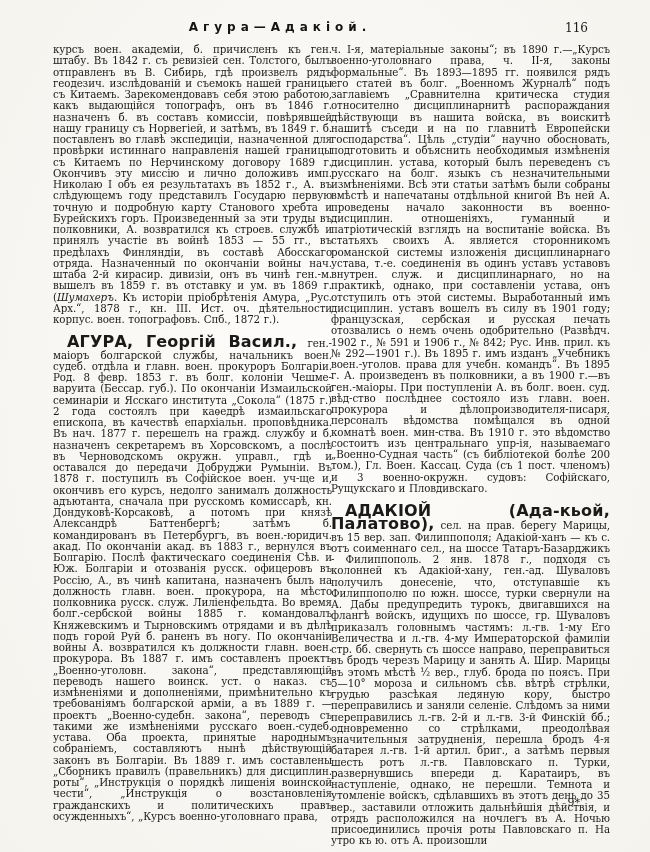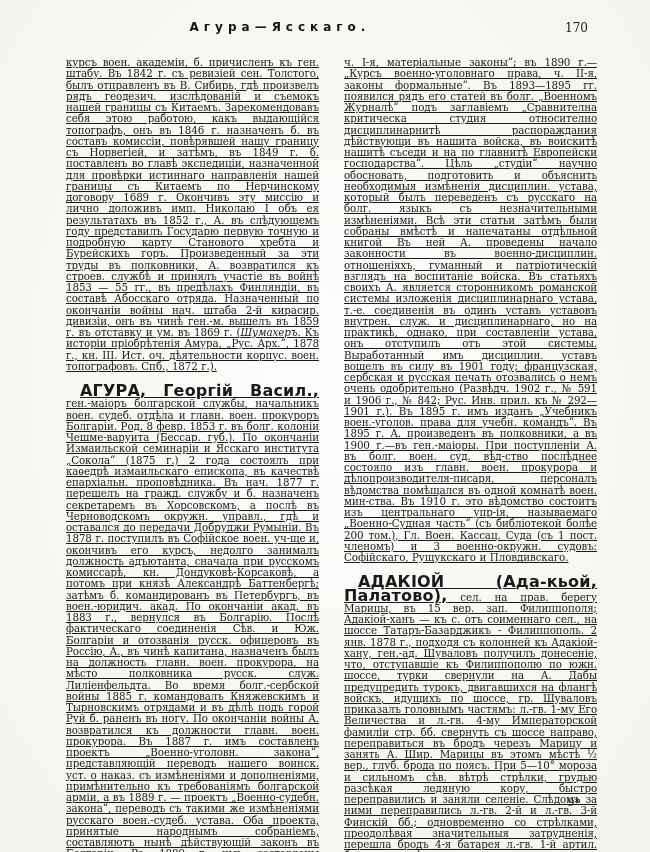--- a/index.html
+++ b/index.html
@@ -55,23 +55,22 @@
     width: 279px;
     text-align: justify;
     font-size: 10.3px;
     line-height: 11.25px;
     letter-spacing: -0.1px;
     word-spacing: 0.4px;
   }
   .column-left  { left: 53px; }
   .column-right { left: 331px; }
   .column p {
-    margin: 13px;
+    margin: 0;
     padding: 0;
-    text-decoration: underline;
   }
   .column p.indent {
     text-indent: 14px;
   }
   .column p.spacer-before {
     margin-top: 11px;
   }
   .run-b {
     font-family: "DejaVu Sans", sans-serif;
     font-weight: bold;
@@ -87,22 +86,22 @@
     font-family: "DejaVu Serif", serif;
     color: #1c1a18;
   }
 </style>
 </head>
 <body>
 
 <div class="page">
 
   <div class="running-head">
-    <div class="head-title">Агура—Ясскаго.</div>
-    <div class="page-number">170</div>
+    <div class="head-title">Агура—Адакіой.</div>
+    <div class="page-number">116</div>
   </div>
 
   <div class="column column-left">
       <p><span>курсъ воен. академіи, б. причисленъ къ ген. штабу. Въ 1842 г. съ ревизіей сен. Толстого, былъ отправленъ въ В. Сибирь, гдѣ произвелъ рядъ геодезич. изслѣдованій и съемокъ нашей границы съ Китаемъ. Зарекомендовавъ себя этою работою, какъ выдающійся топографъ, онъ въ 1846 г. назначенъ б. въ составъ комиссіи, повѣрявшей нашу границу съ Норвегіей, и затѣмъ, въ 1849 г. б. поставленъ во главѣ экспедиціи, назначенной для провѣрки истиннаго направленія нашей границы съ Китаемъ по Нерчинскому договору 1689 г. Окончивъ эту миссію и лично доложивъ имп. Николаю I объ ея результатахъ въ 1852 г., А. въ слѣдующемъ году представилъ Государю первую точную и подробную карту Станового хребта и Бурейскихъ горъ. Произведенный за эти труды въ полковники, А. возвратился къ строев. службѣ и принялъ участіе въ войнѣ 1853 — 55 гг., въ предѣлахъ Финляндіи, въ составѣ Абосскаго отряда. Назначенный по окончаніи войны нач. штаба 2-й кирасир. дивизіи, онъ въ чинѣ ген.-м. вышелъ въ 1859 г. въ отставку и ум. въ 1869 г. (</span><span class="run-i">Шумахеръ</span><span>. Къ исторіи пріобрѣтенія Амура, „Рус. Арх.“, 1878 г., кн. III. Ист. оч. дѣятельности корпус. воен. топографовъ. Спб., 1872 г.).</span></p>
       <p class="indent spacer-before"><span class="run-b">АГУРА, Георгій Васил.,</span><span> ген.-маіоръ болгарской службы, начальникъ воен. судеб. отдѣла и главн. воен. прокуроръ Болгаріи. Род. 8 февр. 1853 г. въ болг. колоніи Чешме-варуита (Бессар. губ.). По окончаніи Измаильской семинаріи и Ясскаго института „Сокола“ (1875 г.) 2 года состоялъ при каѳедрѣ измаильскаго епископа, въ качествѣ епархіальн. проповѣдника. Въ нач. 1877 г. перешелъ на гражд. службу и б. назначенъ секретаремъ въ Хорсовскомъ, а послѣ въ Черноводскомъ окружн. управл., гдѣ и оставался до передачи Добруджи Румыніи. Въ 1878 г. поступилъ въ Софійское воен. уч-ще и, окончивъ его курсъ, недолго занималъ должность адъютанта, сначала при русскомъ комиссарѣ, кн. Дондуковѣ-Корсаковѣ, а потомъ при князѣ Александрѣ Баттенбергѣ; затѣмъ б. командированъ въ Петербургъ, въ воен.-юридич. акад. По окончаніи акад. въ 1883 г., вернулся въ Болгарію. Послѣ фактическаго соединенія Сѣв. и Юж. Болгаріи и отозванія русск. офицеровъ въ Россію, А., въ чинѣ капитана, назначенъ былъ на должность главн. воен. прокурора, на мѣсто полковника русск. служ. Лиліенфельдта. Во время болг.-сербской войны 1885 г. командовалъ Княжевскимъ и Тырновскимъ отрядами и въ дѣлѣ подъ горой Руй б. раненъ въ ногу. По окончаніи войны А. возвратился къ должности главн. воен. прокурора. Въ 1887 г. имъ составленъ проектъ „Военно-уголовн. закона“, представляющій переводъ нашего воинск. уст. о наказ. съ измѣненіями и дополненіями, примѣнительно къ требованіямъ болгарской арміи, а въ 1889 г. — проектъ „Военно-судебн. закона“, переводъ съ такими же измѣненіями русскаго воен.-судеб. устава. Оба проекта, принятые народнымъ собраніемъ, составляютъ нынѣ дѣйствующій законъ въ Болгаріи. Въ 1889 г. имъ составлены „Сборникъ правилъ (правельникъ) для дисциплин. роты“, „Инструкція о порядкѣ лишенія воинской чести“, „Инструкція о возстановленія гражданскихъ и политическихъ правъ осужденныхъ“, „Курсъ военно-уголовнаго права,</span></p>
     </div>
 
   <div class="column column-right">
       <p><span>ч. I-я, матеріальные законы“; въ 1890 г.—„Курсъ военно-уголовнаго права, ч. II-я, законы формальные“. Въ 1893—1895 гг. появился рядъ его статей въ болг. „Военномъ Журналѣ“ подъ заглавіемъ „Сравнителна критическа студия относително дисциплинарнитѣ распораждания дѣйствующи въ нашита войска, въ воискитѣ нашитѣ съседи и на по главнитѣ Европейски господарства“. Цѣль „студіи“ научно обосновать, подготовить и объяснить необходимыя измѣненія дисциплин. устава, который былъ переведенъ съ русскаго на болг. языкъ съ незначительными измѣненіями. Всѣ эти статьи затѣмъ были собраны вмѣстѣ и напечатаны отдѣльной книгой Въ ней А. проведены начало законности въ военно-дисциплин. отношеніяхъ, гуманный и патріотическій взглядъ на воспитаніе войска. Въ статьяхъ своихъ А. является сторонникомъ романской системы изложенія дисциплинарнаго устава, т.-е. соединенія въ одинъ уставъ уставовъ внутрен. служ. и дисциплинарнаго, но на практикѣ, однако, при составленіи устава, онъ отступилъ отъ этой системы. Выработанный имъ дисциплин. уставъ вошелъ въ силу въ 1901 году; французская, сербская и русская печать отозвались о немъ очень одобрительно (Развѣдч. 1902 г., № 591 и 1906 г., № 842; Рус. Инв. прил. къ № 292—1901 г.). Въ 1895 г. имъ изданъ „Учебникъ воен.-уголов. права для учебн. командъ“. Въ 1895 г. А. произведенъ въ полковники, а въ 1900 г.—въ ген.-маіоры. При поступленіи А. въ болг. воен. суд. вѣд-ство послѣднее состояло изъ главн. воен. прокурора и дѣлопроизводителя-писаря, персоналъ вѣдомства помѣщался въ одной комнатѣ воен. мин-ства. Въ 1910 г. это вѣдомство состоитъ изъ центральнаго упр-ія, называемаго „Военно-Судная часть“ (съ библіотекой болѣе 200 том.), Гл. Воен. Кассац. Суда (съ 1 пост. членомъ) и 3 военно-окружн. судовъ: Софійскаго, Рущукскаго и Пловдивскаго.</span></p>
       <p class="indent spacer-before"><span class="run-b">АДАКІОЙ (Ада-кьой, Палатово),</span><span> сел. на прав. берегу Марицы, въ 15 вер. зап. Филиппополя; Адакіой-ханъ — къ с. отъ соименнаго сел., на шоссе Татаръ-Базарджикъ - Филиппополь. 2 янв. 1878 г., подходя съ колонней къ Адакіой-хану, ген.-ад. Шуваловъ получилъ донесеніе, что, отступавшіе къ Филиппополю по южн. шоссе, турки свернули на А. Дабы предупредить турокъ, двигавшихся на флангѣ войскъ, идущихъ по шоссе, гр. Шуваловъ приказалъ головнымъ частямъ: л.-гв. 1-му Его Величества и л.-гв. 4-му Императорской фамиліи стр. бб. свернуть съ шоссе направо, переправиться въ бродъ черезъ Марицу и занять А. Шир. Марицы въ этомъ мѣстѣ ½ вер., глуб. брода по поясъ. При 5—10° мороза и сильномъ сѣв. вѣтрѣ стрѣлки, грудью разсѣкая ледяную кору, быстро переправились и заняли селеніе. Слѣдомъ за ними переправились л.-гв. 2-й и л.-гв. 3-й Финскій бб.; одновременно со стрѣлками, преодолѣвая значительныя затрудненія, перешла бродъ 4-я батарея л.-гв. 1-й артил. бриг., а затѣмъ первыя шесть ротъ л.-гв. Павловскаго п. Турки, развернувшись впереди д. Каратаиръ, въ наступленіе, однако, не перешли. Темнота и утомленіе войскъ, сдѣлавшихъ въ этотъ день до 35 вер., заставили отложить дальнѣйшія дѣйствія, и отрядъ расположился на ночлегъ въ А. Ночью присоединились прочія роты Павловскаго п. На утро къ ю. отъ А. произошли</span></p>

